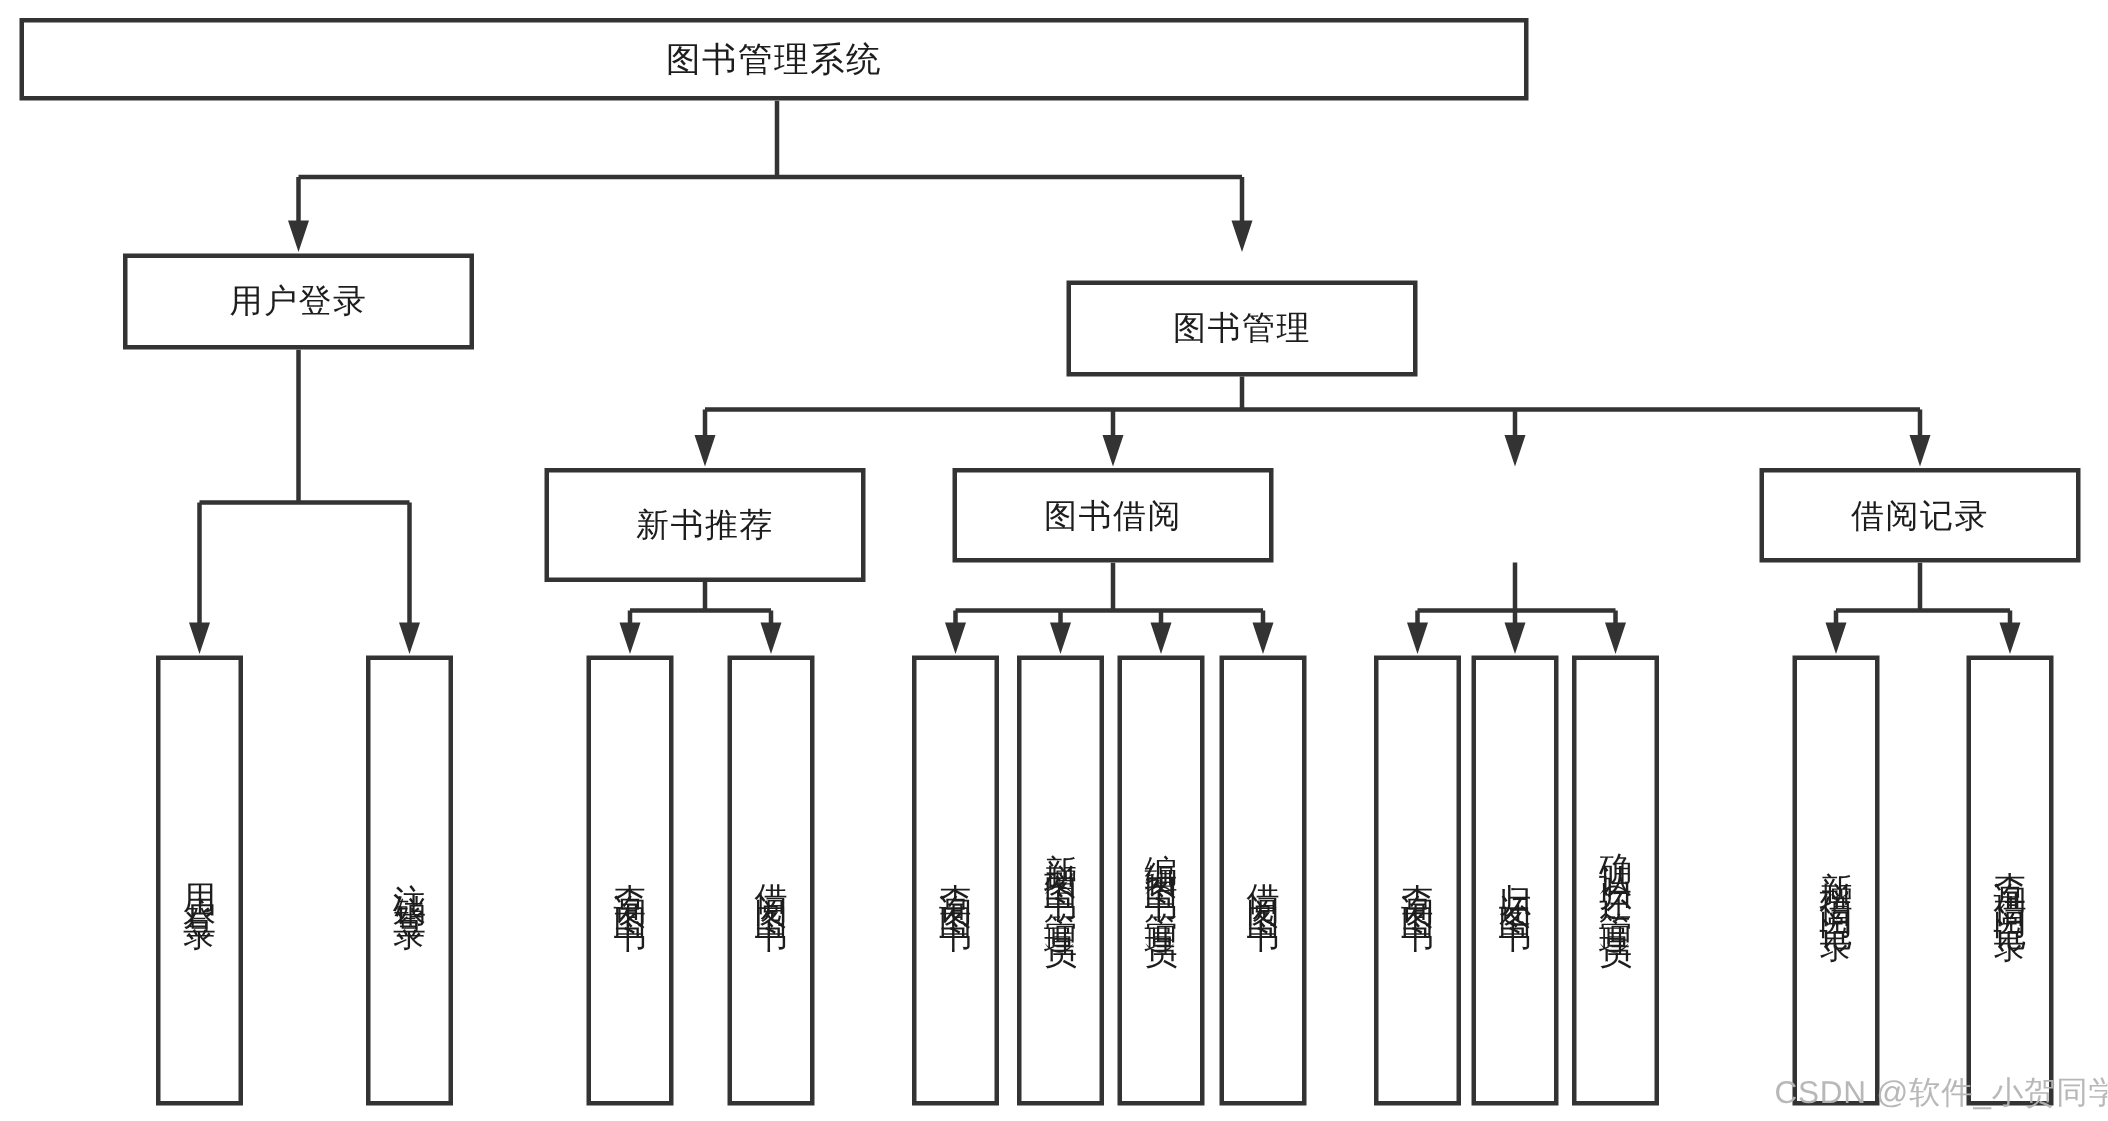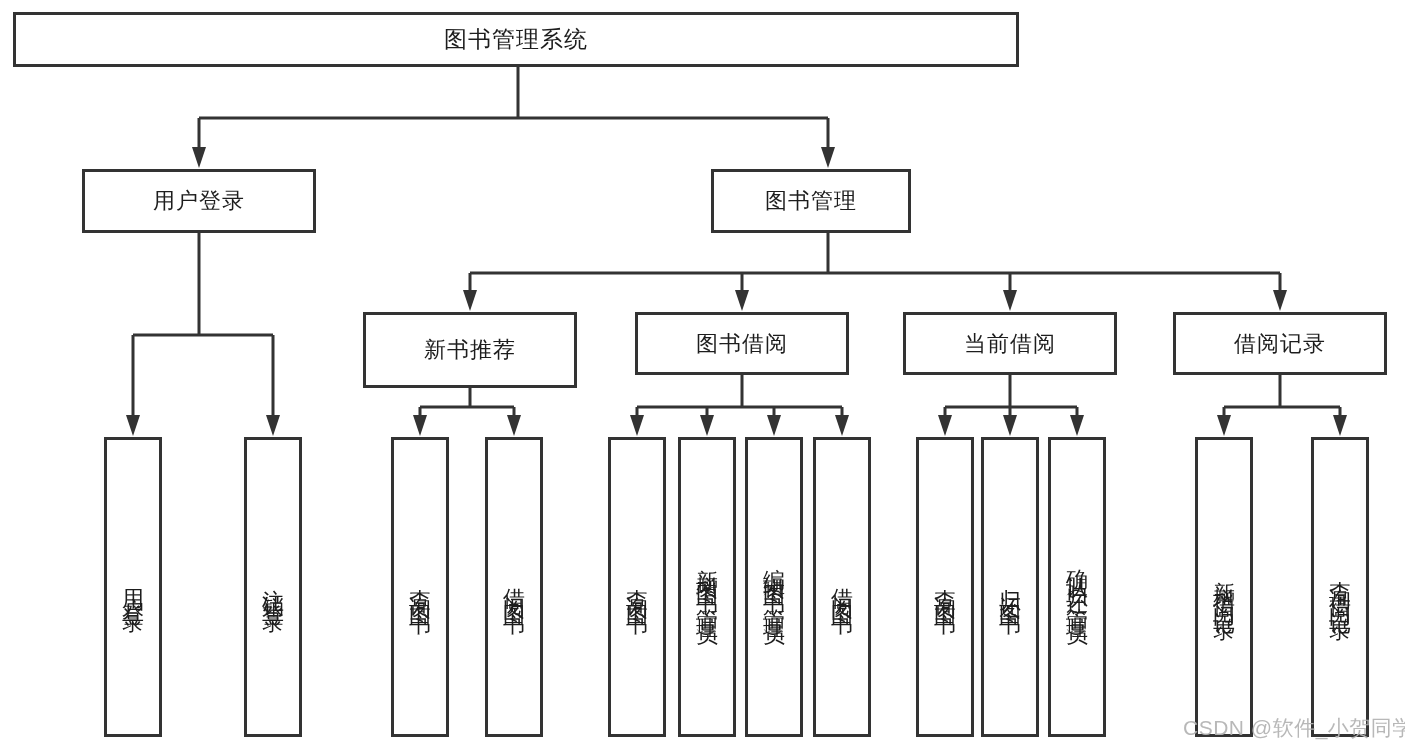--- a/index.html
+++ b/index.html
@@ -123,32 +123,29 @@
          M1333 415 L1347 415 L1340 436 Z"></path>
   </svg>
 
   <div class="box root-box" style="left:13px; top:12px; width:1006px; height:55px;">
     <span>图书管理系统</span>
   </div>
 
   <div class="box" style="left:82px; top:169px; width:234px; height:64px;">
     <span>用户登录</span>
   </div>
-  <div class="box" style="left:711px; top:169px; width:200px; height:64px;">
+  <div class="box" style="left:711px; top:187px; width:234px; height:64px;">
     <span>图书管理</span>
   </div>
 
   <div class="box" style="left:363px; top:312px; width:214px; height:76px;">
     <span>新书推荐</span>
   </div>
   <div class="box" style="left:635px; top:312px; width:214px; height:63px;">
     <span>图书借阅</span>
-  </div>
-  <div class="box" style="left:903px; top:312px; width:214px; height:63px;">
-    <span>当前借阅</span>
   </div>
   <div class="box" style="left:1173px; top:312px; width:214px; height:63px;">
     <span>借阅记录</span>
   </div>
 
   <div class="box leaf" style="left:104px;">
     <span class="vtext">用户登录</span>
   </div>
   <div class="box leaf" style="left:244px;">
     <span class="vtext">注销登录</span>

